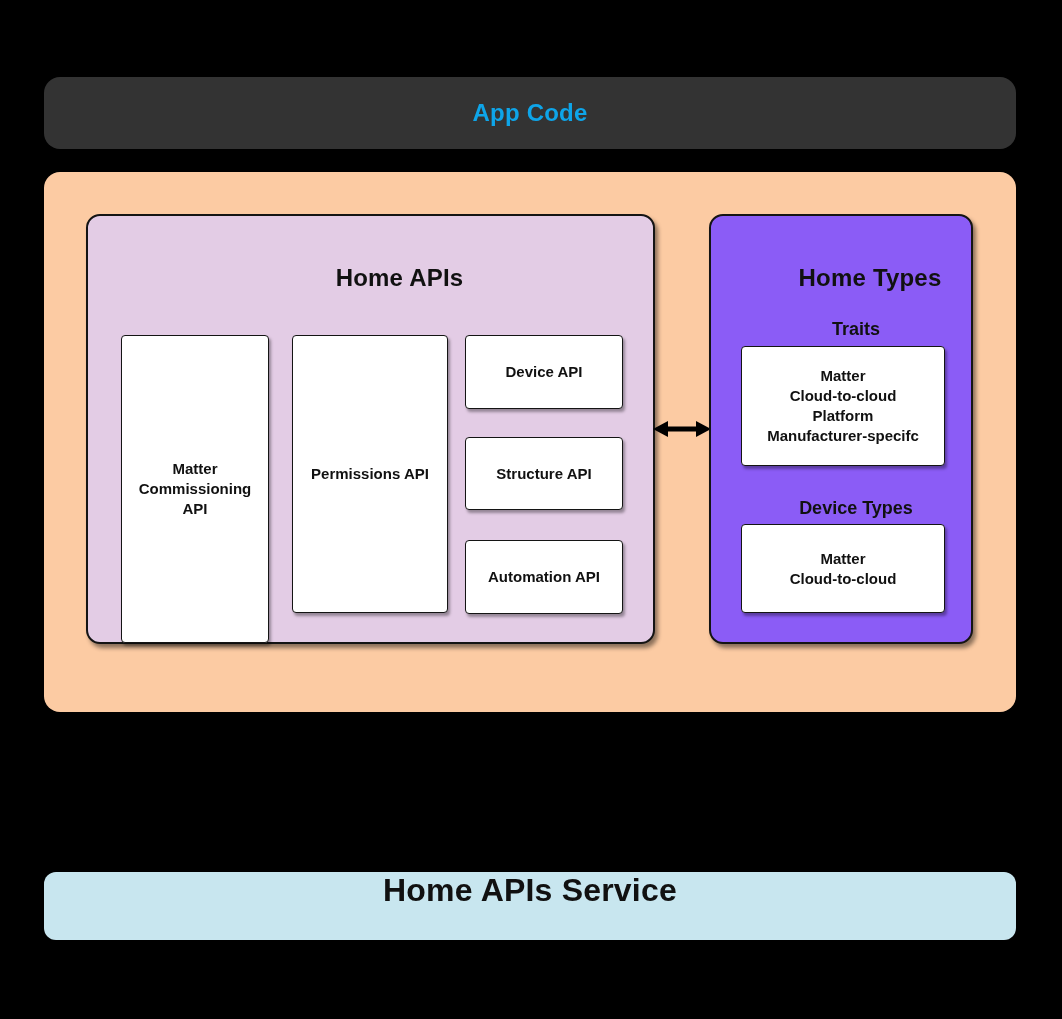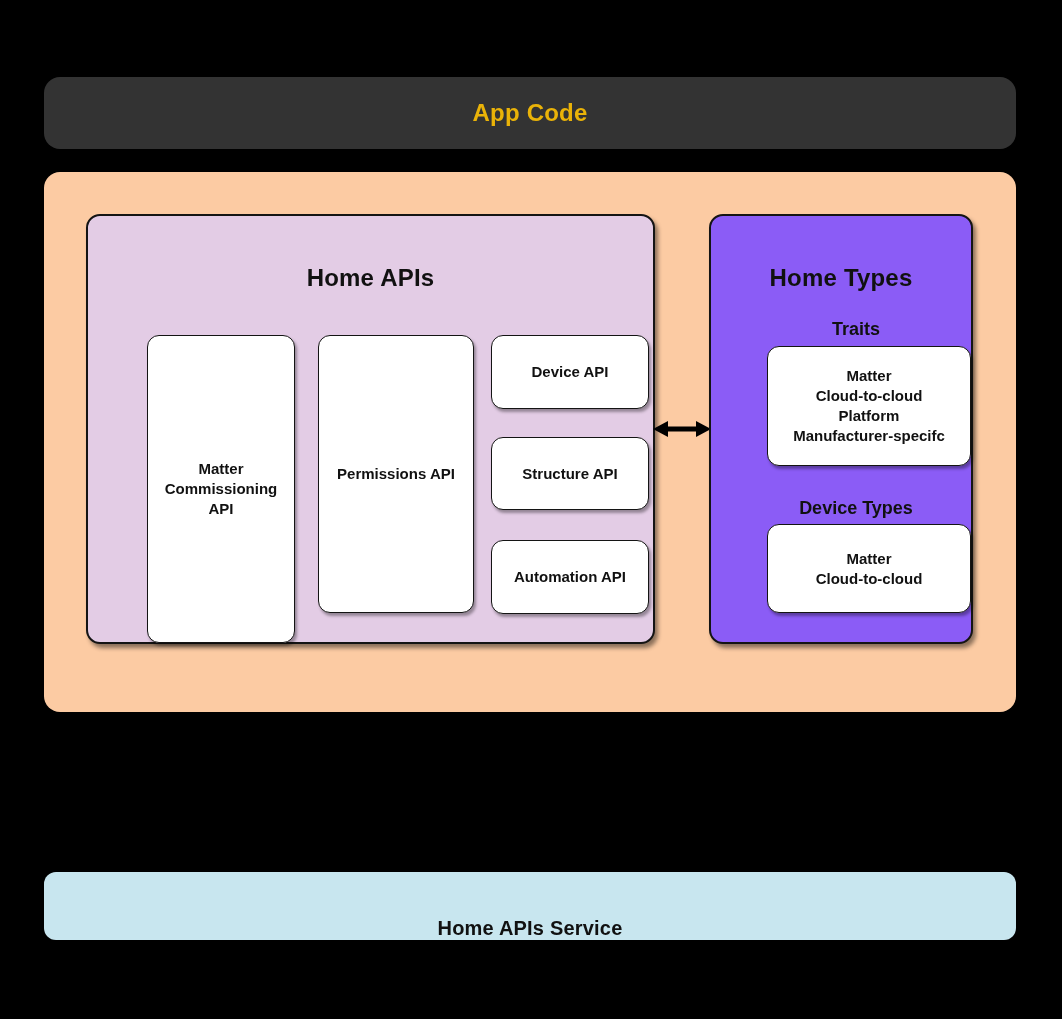--- a/index.html
+++ b/index.html
@@ -20,21 +20,21 @@
   .box {
     position: absolute;
     box-sizing: border-box;
   }
   .app-code {
     left: 44px; top: 77px;
     width: 972px; height: 72px;
     background: #333333;
     border-radius: 16px;
     display: flex; align-items: center; justify-content: center;
-    color: #eab308;
+    color: #0ea5e9;
     font-size: 24px;
     letter-spacing: 0.2px;
   }
   .sdk {
     left: 44px; top: 172px;
     width: 972px; height: 540px;
     background: #fccba3;
     border-radius: 16px;
   }
   .panel {
@@ -55,34 +55,34 @@
     background: #8b5cf6;
   }
   .panel-title {
     position: absolute;
     left: 0; top: 47px;
     width: 100%;
     text-align: center;
     font-size: 24px;
     line-height: 30px;
     letter-spacing: 0.2px;
+    padding-left: 29px;
   }
   .white-box {
     position: absolute;
     background: #ffffff;
     border: 1.5px solid #141414;
-    border-radius: 12px;
+    border-radius: 4px;
     box-shadow: 2px 3px 3px rgba(0,0,0,0.35);
     box-sizing: border-box;
     display: flex; align-items: center; justify-content: center;
     text-align: center;
     font-size: 15px;
     line-height: 20px;
     padding: 6px 10px;
-    margin-left: 26px;
   }
   .pre-lines { white-space: pre-line; }
   .matter-commissioning { left: 33px; top: 119px; width: 148px; height: 308px; }
   .permissions          { left: 204px; top: 119px; width: 156px; height: 278px; }
   .device-api           { left: 377px; top: 119px; width: 158px; height: 74px; }
   .structure-api        { left: 377px; top: 221px; width: 158px; height: 73px; }
   .automation-api       { left: 377px; top: 324px; width: 158px; height: 74px; }
   .sub-heading {
     position: absolute;
     left: 0; width: 100%;
@@ -107,22 +107,22 @@
     text-align: center;
     font-size: 24px;
     line-height: 30px;
     letter-spacing: 0.2px;
   }
   .service {
     left: 44px; top: 872px;
     width: 972px; height: 68px;
     background: #c8e6ef;
     border-radius: 12px;
-    display: flex; align-items: flex-end; justify-content: center;
-    font-size: 20px;
+    display: flex; align-items: flex-start; justify-content: center;
+    font-size: 32px;
     letter-spacing: 0.2px;
   }
 </style>
 </head>
 <body>
 
 <div class="canvas">
 
   <div class="box app-code">
     <span>App Code</span>

